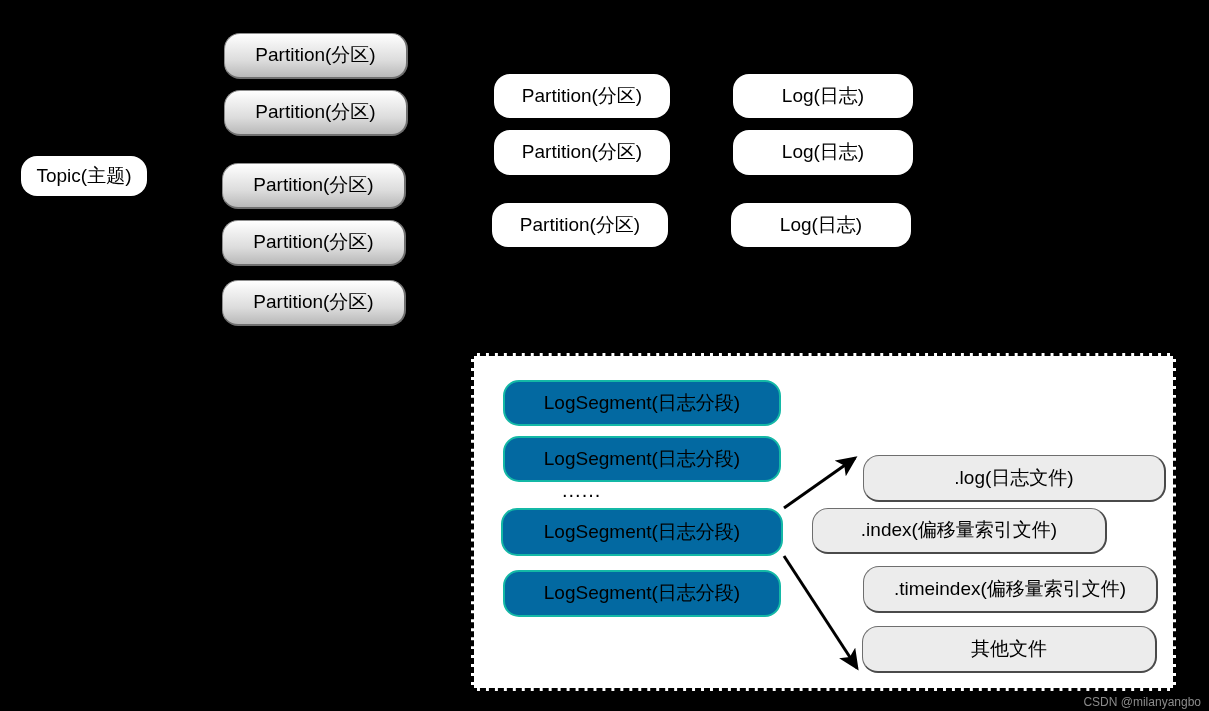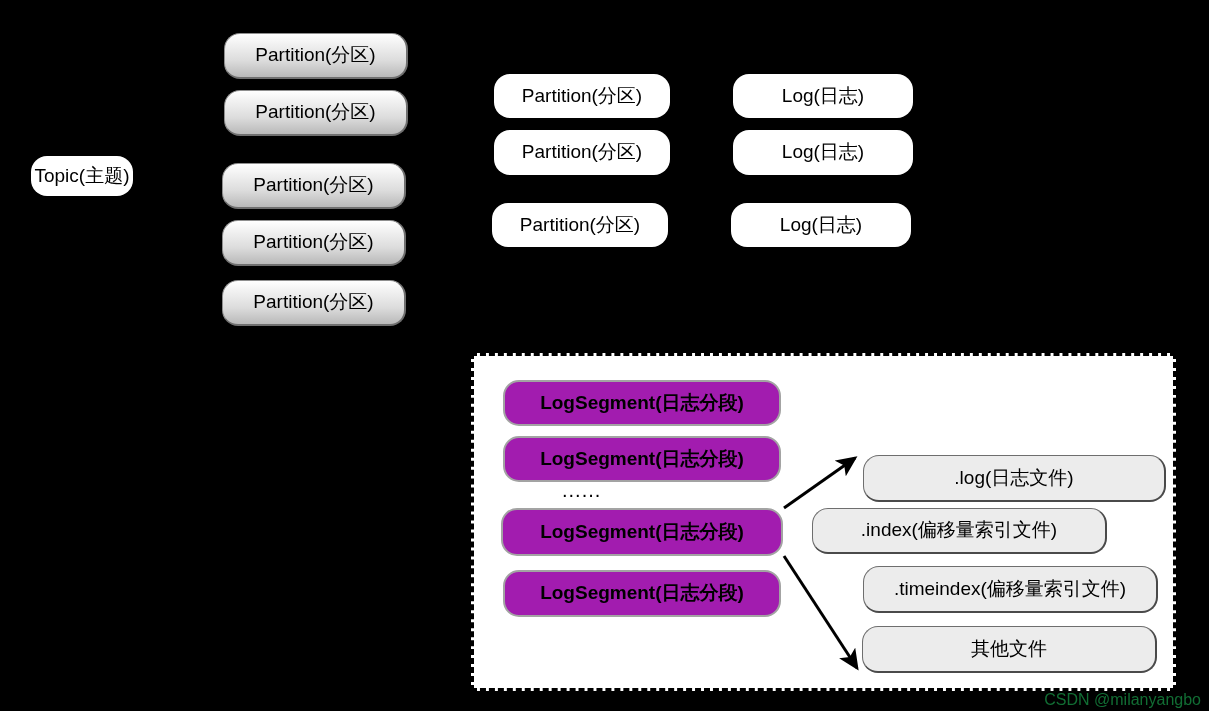--- a/index.html
+++ b/index.html
@@ -40,24 +40,23 @@
   .shaded {
     background: linear-gradient(to bottom, #ffffff 0%, #f2f2f2 22%, #dcdcdc 62%, #b9b9b9 100%);
     border: 1px solid #8f8f8f;
     border-bottom: 2px solid #6f6f6f;
     border-right: 2px solid #6f6f6f;
     font-size: 19px;
   }
 
   
   .outline {
-    background: #a21caf;
-    border: 2px solid #a3a3a3;
+    background: #0369a1;
+    border: 2px solid #14b8a6;
     font-size: 19px;
-    font-weight: bold;
   }
 
   
   .filebox {
     background: #ececec;
     border: 1px solid #6e6e6e;
     border-bottom: 2px solid #4a4a4a;
     border-right: 2px solid #4a4a4a;
     font-size: 19px;
   }
@@ -89,35 +88,35 @@
     top: 0;
     width: 1209px;
     height: 711px;
     pointer-events: none;
   }
 
   #watermark {
     position: absolute;
     right: 8px;
     bottom: 2px;
-    color: #15803d;
-    font-size: 16px;
+    color: #a3a3a3;
+    font-size: 12px;
     opacity: 0.85;
     white-space: nowrap;
     font-family: "Liberation Sans", "DejaVu Sans", sans-serif;
   }
 </style>
 </head>
 <body>
 
 <div id="canvas">
 
   <div id="segment-panel"></div>
 
-  <div class="box plain" style="left:21px; top:156px; width:102px; height:40px;margin-left:10px;">
+  <div class="box plain" style="left:21px; top:156px; width:126px; height:40px;">
     <span>Topic(主题)</span>
   </div>
 
   <div class="box shaded" style="left:224px; top:33px; width:184px; height:46px;">
     <span>Partition(分区)</span>
   </div>
   <div class="box shaded" style="left:224px; top:90px; width:184px; height:46px;">
     <span>Partition(分区)</span>
   </div>
   <div class="box shaded" style="left:222px; top:163px; width:184px; height:46px;">

